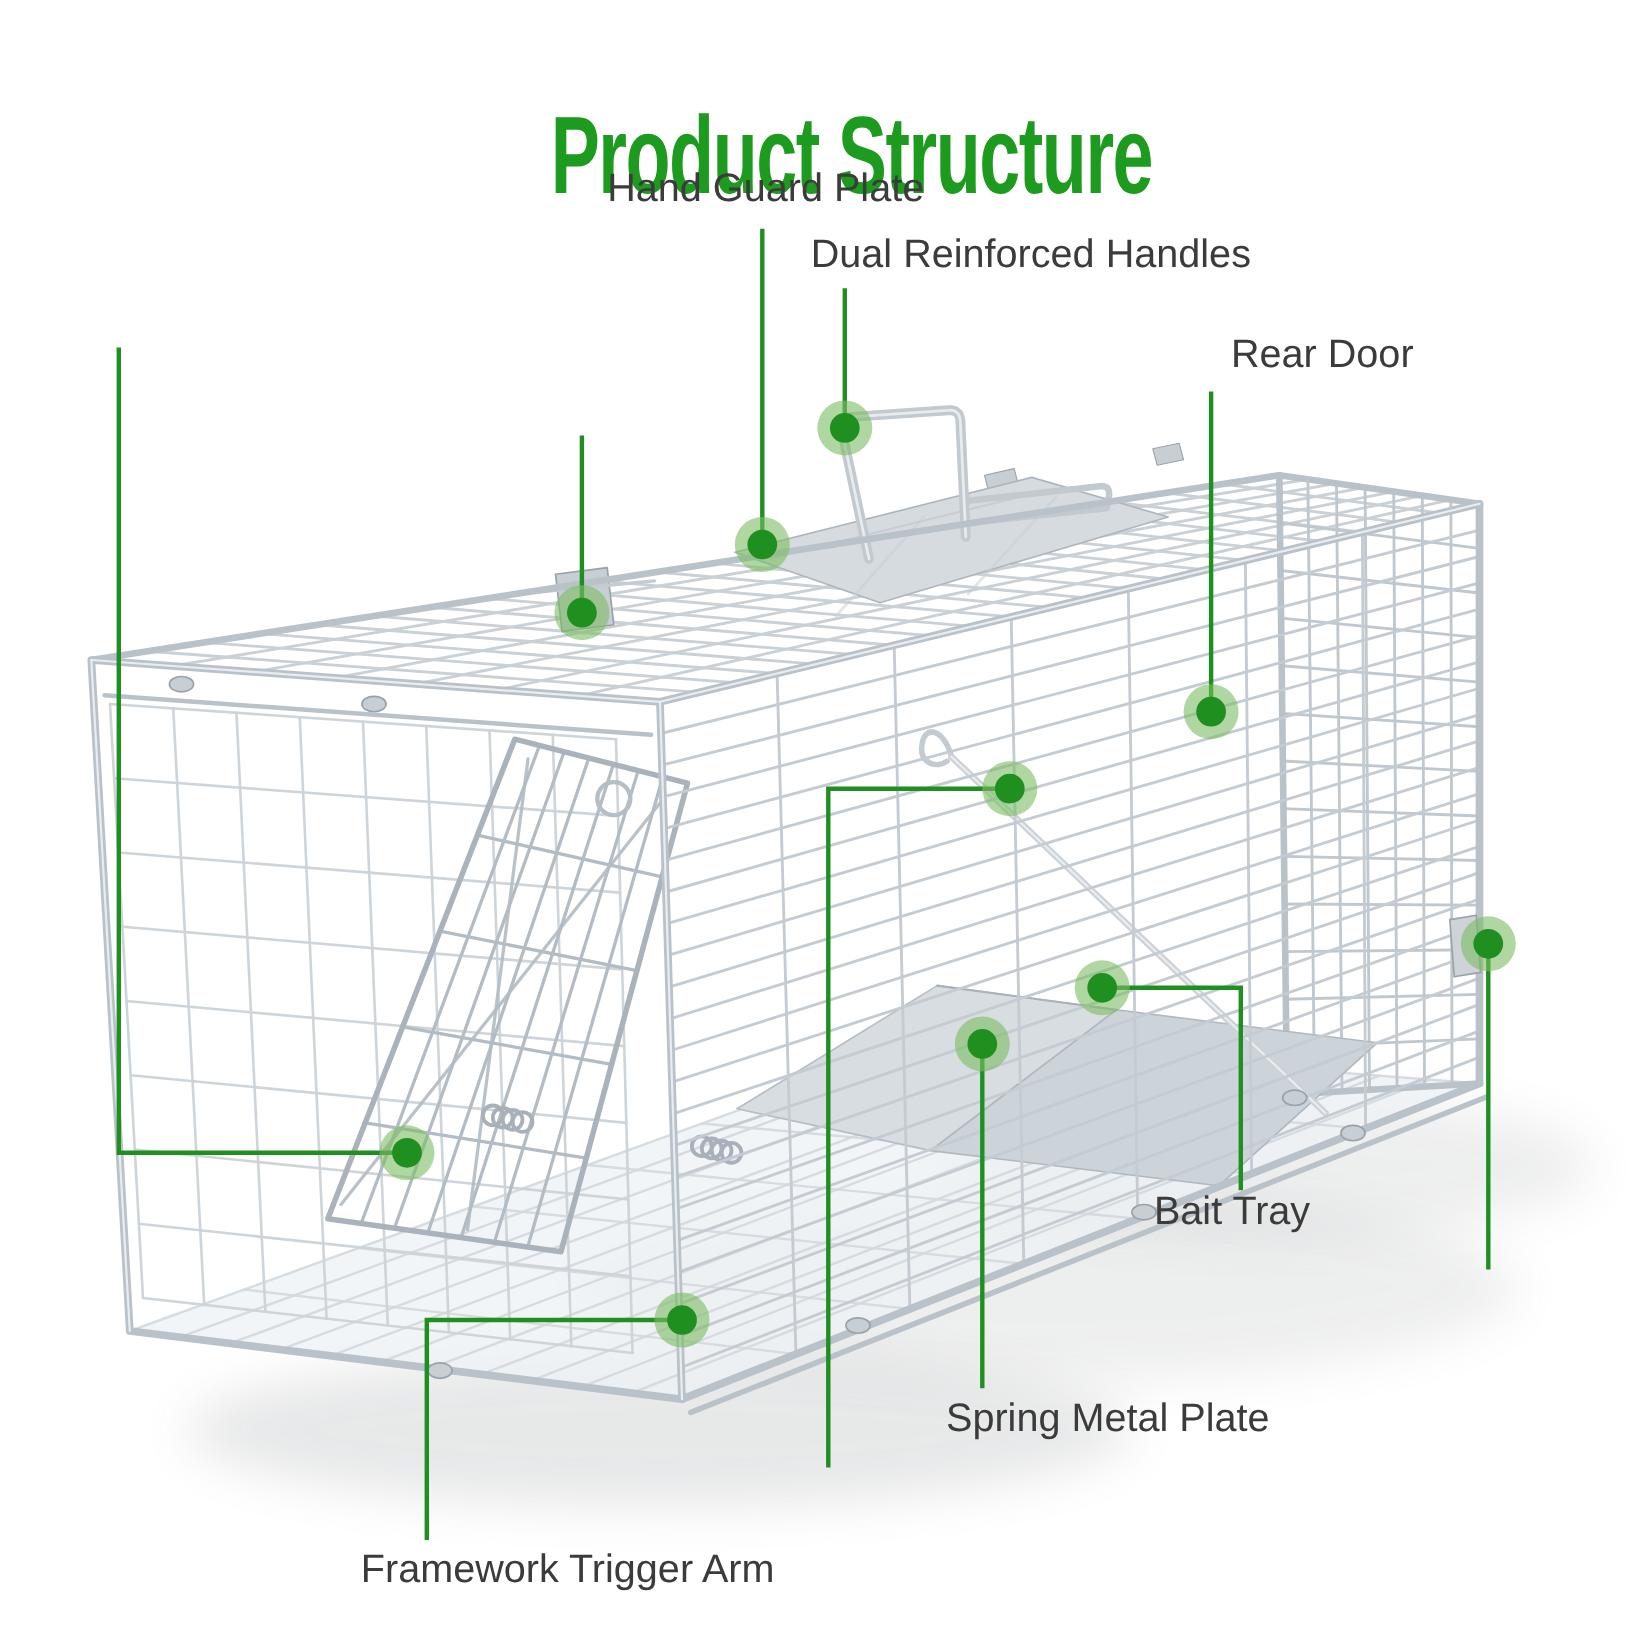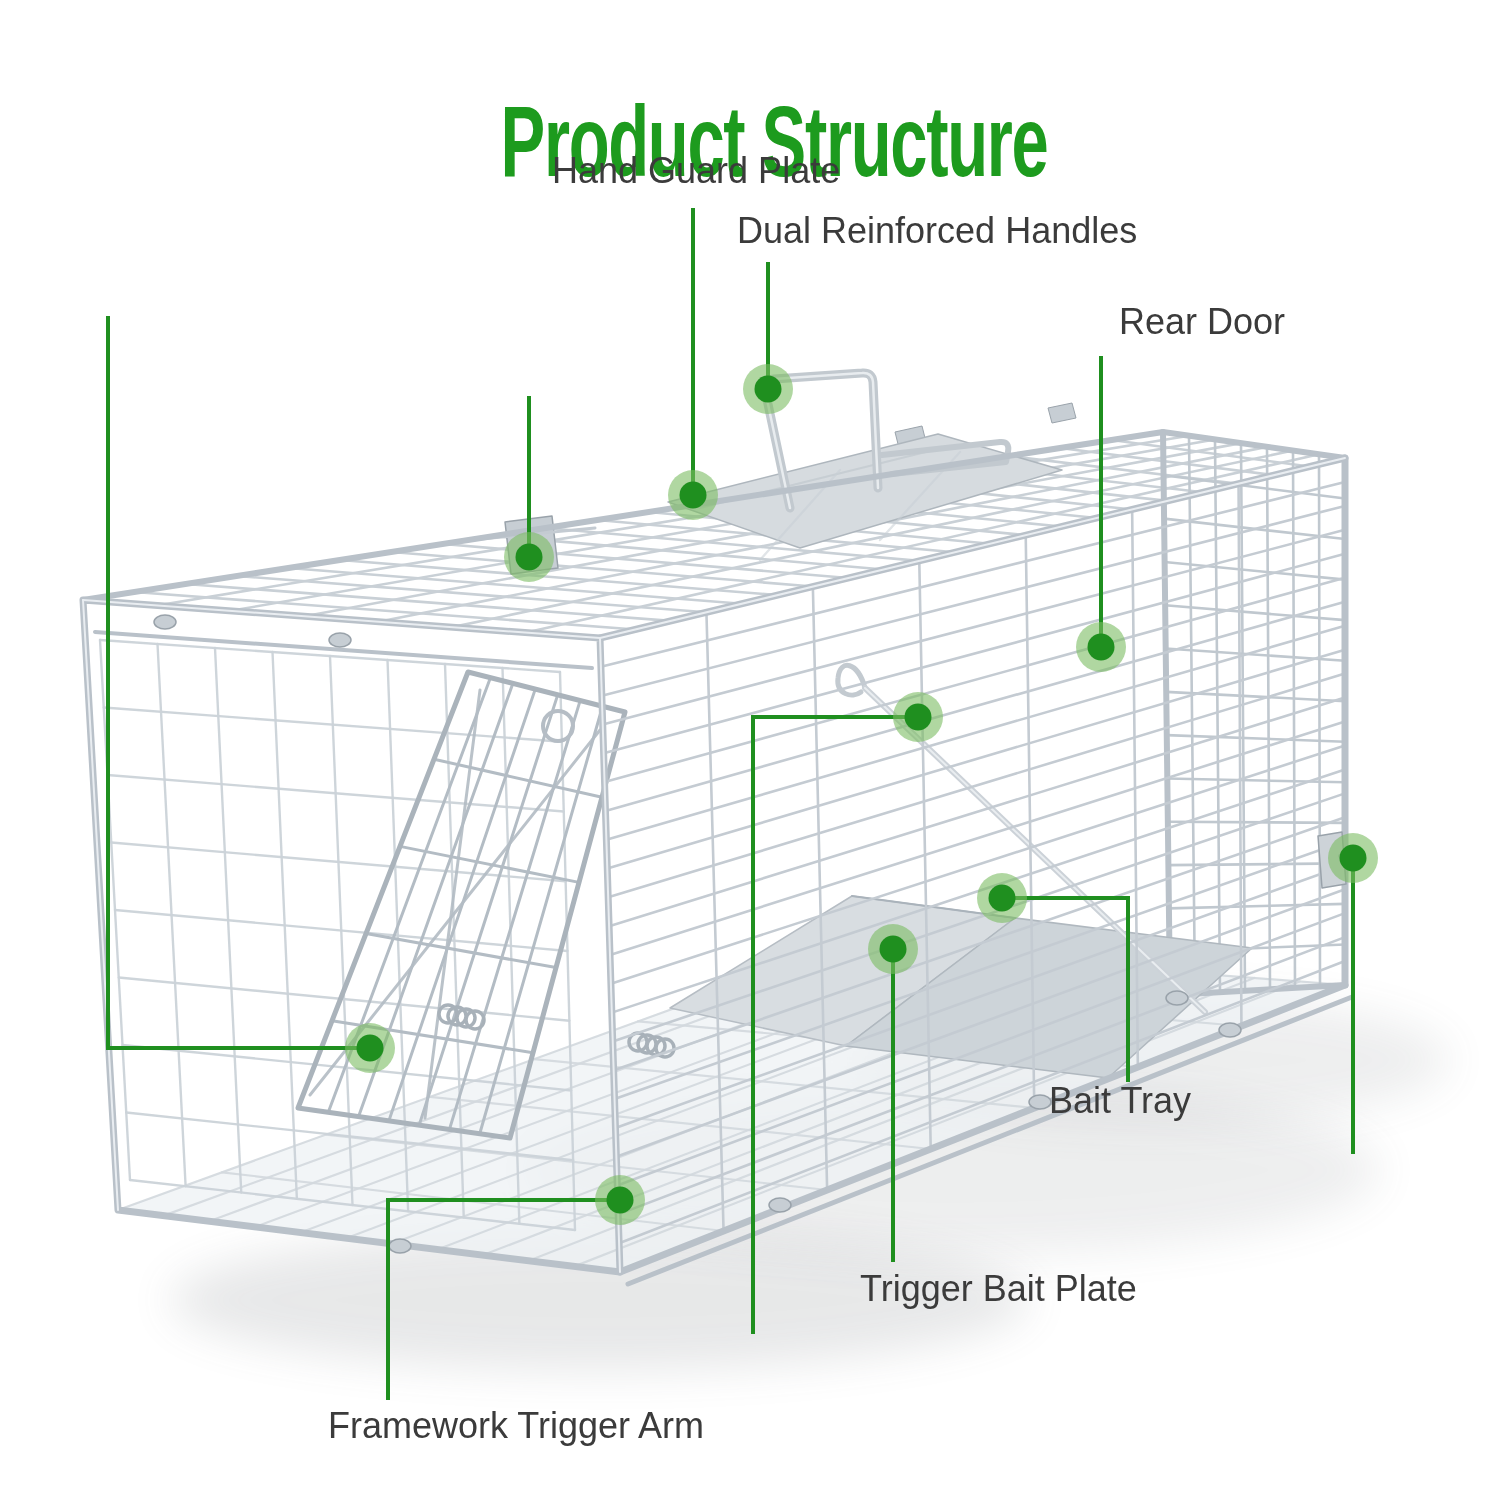--- a/index.html
+++ b/index.html
@@ -279,15 +279,15 @@
       </g>
     </g>
   </svg>
 
   <h1 class="page-title">Product Structure</h1>
 
   <div class="part-label" style="left:552px;top:152px">Hand Guard Plate</div>
   <div class="part-label" style="left:737px;top:212px">Dual Reinforced Handles</div>
   <div class="part-label" style="left:1119px;top:303px">Rear Door</div>
   <div class="part-label" style="left:1049px;top:1082px">Bait Tray</div>
-  <div class="part-label" style="left:860px;top:1270px">Trigger Bait Plate</div>
+  <div class="part-label" style="left:860px;top:1270px">Spring Metal Plate</div>
   <div class="part-label" style="left:328px;top:1407px">Framework Trigger Arm</div>
 </div>
 
 </body></html>

